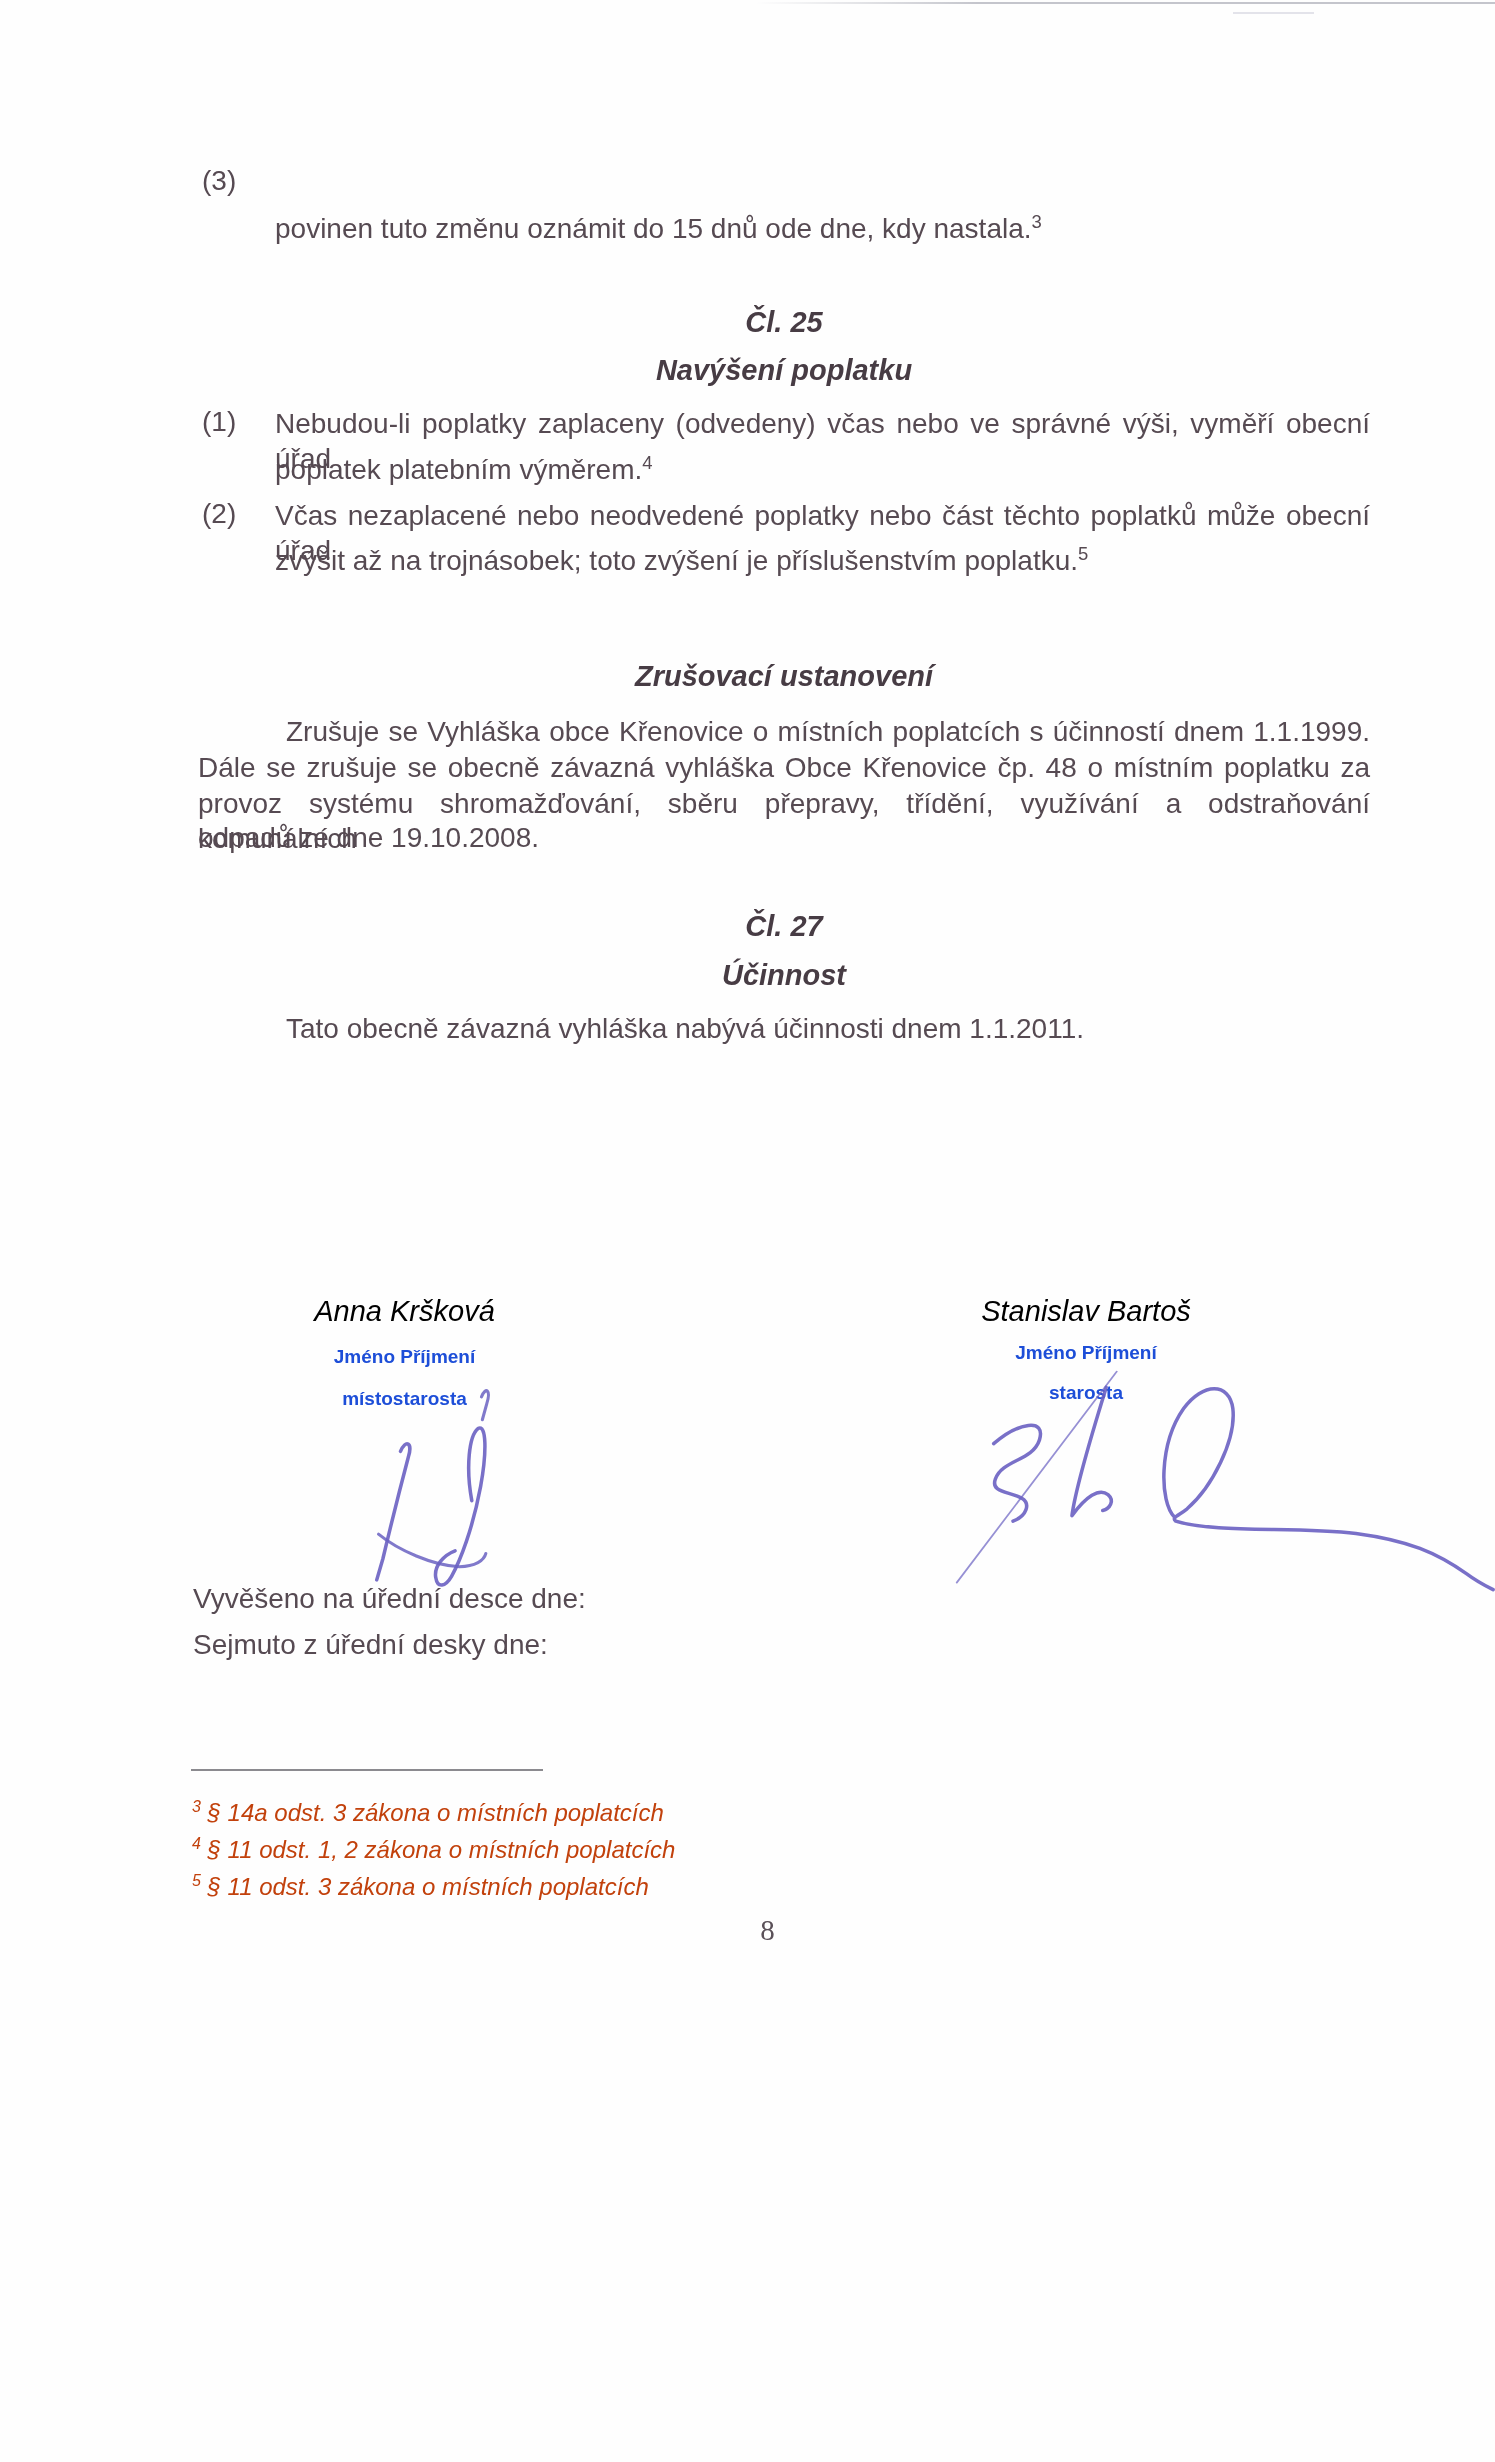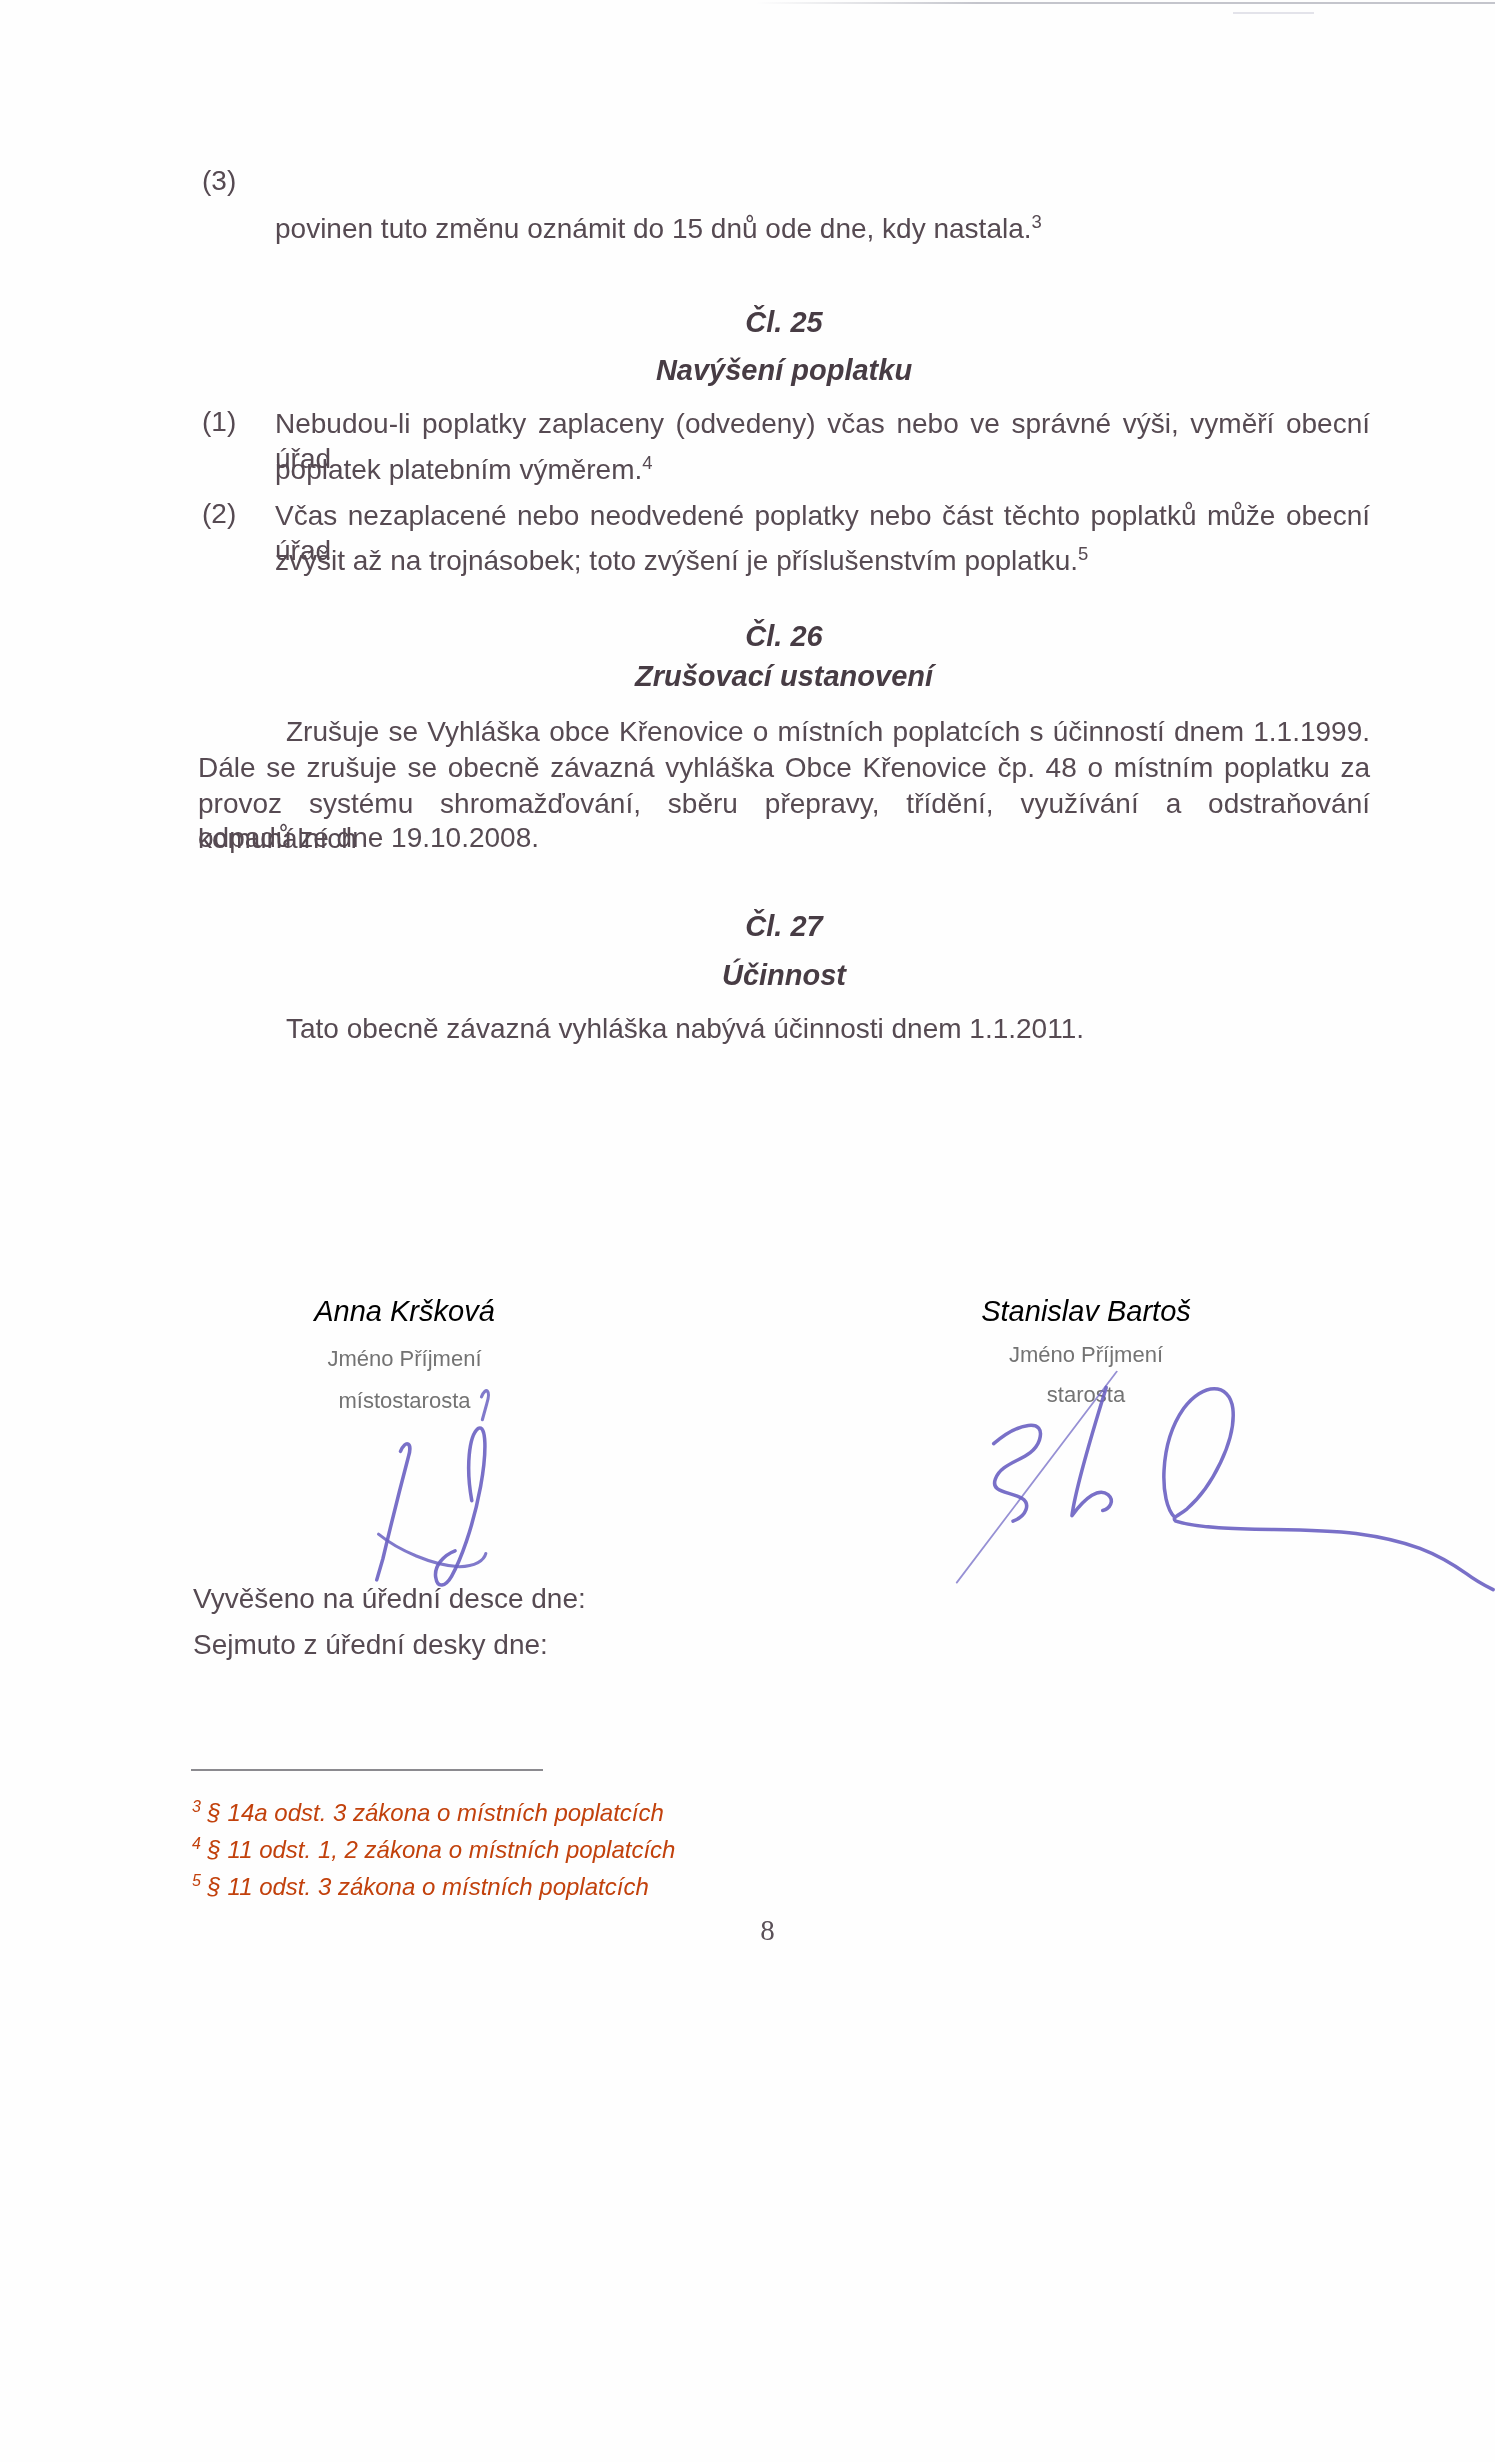--- a/index.html
+++ b/index.html
@@ -8,21 +8,21 @@
     font-family:"Liberation Sans",sans-serif;color:#564a52;overflow:hidden;
   }
   .abs{position:absolute;}
   .bodyline{font-size:28px;line-height:35px;color:#564a52;}
   .just{text-align:justify;text-align-last:justify;}
   .nowrap{white-space:nowrap;}
   .itemnum{font-size:28px;color:#564a52;}
   .heading{font-size:29px;font-weight:bold;color:#473c44;text-align:center;white-space:nowrap;font-style:italic;}
   .sigline{text-align:center;white-space:nowrap;}
   .signame{font-size:29px;font-style:italic;color:#000000;}
-  .sigcap{font-size:22px;color:#737373;}
+  .sigcap{font-size:19px;color:#1d4ed8;font-weight:bold;}
   sup.ref{font-size:18.5px;vertical-align:super;line-height:0;}
   .fnrow{font-size:24px;color:#c2410c;white-space:nowrap;font-style:italic;}
   .fnrow sup{font-size:16px;vertical-align:super;line-height:0;}
   .divider{background:#8b8a8f;height:1.8px;}
   .pagenum{font-family:"Liberation Serif",serif;font-size:29px;color:#5a5058;text-align:center;}
   .scanline{background:linear-gradient(to left,#c4c5cc,#c4c5cc 70%,rgba(200,200,210,0));height:2.6px;}
   .scanline2{background:#e3e3ea;height:1.8px;}
   .ink path{fill:none;stroke:#6a61c2;stroke-linecap:round;stroke-linejoin:round;}
 </style>
 </head>
@@ -40,21 +40,20 @@
   <div class="abs heading" style="left:198px;top:354px;width:1172px;">Navýšení poplatku</div>
 
   <div class="abs itemnum" style="left:202px;top:406px;">(1)</div>
   <div class="abs bodyline just" style="left:275px;top:406px;width:1095px;">Nebudou-li poplatky zaplaceny (odvedeny) včas nebo ve správné výši, vyměří obecní úřad</div>
   <div class="abs bodyline nowrap" style="left:275px;top:452px;"><span>poplatek platebním výměrem.</span><sup class="ref">4</sup></div>
 
   <div class="abs itemnum" style="left:202px;top:498px;">(2)</div>
   <div class="abs bodyline just" style="left:275px;top:498px;width:1095px;">Včas nezaplacené nebo neodvedené poplatky nebo část těchto poplatků může obecní úřad</div>
   <div class="abs bodyline nowrap" style="left:275px;top:543px;"><span>zvýšit až na trojnásobek; toto zvýšení je příslušenstvím poplatku.</span><sup class="ref">5</sup></div>
 
-  <div class="abs heading" style="left:198px;top:620px;width:1172px;">Čl. 26</div>
   <div class="abs heading" style="left:198px;top:660px;width:1172px;">Zrušovací ustanovení</div>
   <div class="abs bodyline just" style="left:286px;top:714px;width:1084px;">Zrušuje se Vyhláška obce Křenovice o místních poplatcích s účinností dnem 1.1.1999.</div>
   <div class="abs bodyline just" style="left:198px;top:750px;width:1172px;">Dále se zrušuje se obecně závazná vyhláška Obce Křenovice čp. 48 o místním poplatku za</div>
   <div class="abs bodyline just" style="left:198px;top:786px;width:1172px;">provoz systému shromažďování, sběru přepravy, třídění, využívání a odstraňování komunálních</div>
   <div class="abs bodyline nowrap" style="left:198px;top:820px;">odpadů ze dne 19.10.2008.</div>
 
   <div class="abs heading" style="left:198px;top:910px;width:1172px;">Čl. 27</div>
   <div class="abs heading" style="left:198px;top:959px;width:1172px;">Účinnost</div>
   <div class="abs bodyline nowrap" style="left:286px;top:1011px;">Tato obecně závazná vyhláška nabývá účinnosti dnem 1.1.2011.</div>
 

